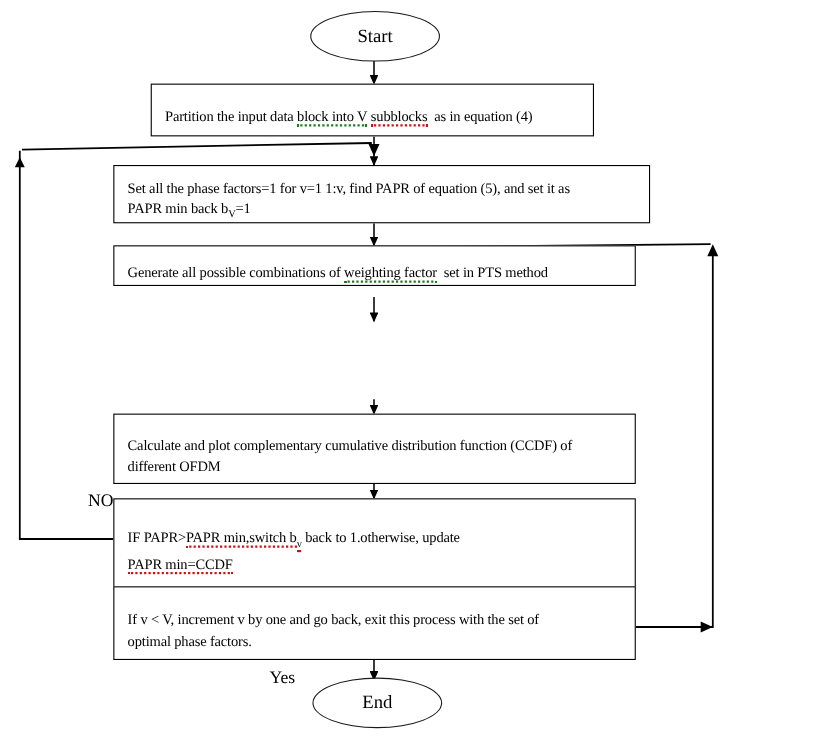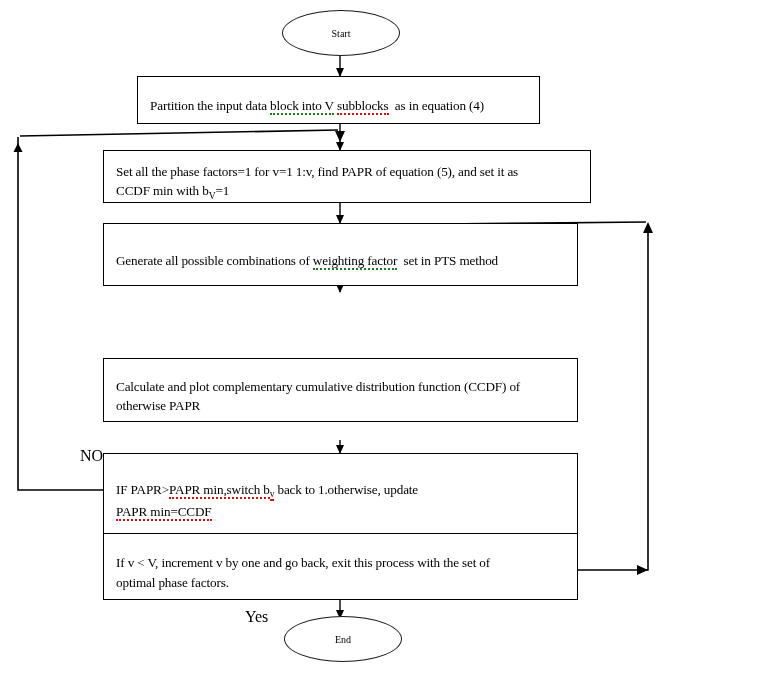--- a/index.html
+++ b/index.html
@@ -45,21 +45,21 @@
     width: 100%;
   }
   .terminator {
     border: 1.5px solid #1a1a1a;
     border-radius: 50%;
     display: flex;
     align-items: center;
     justify-content: center;
   }
   .terminator-text {
-    font-size: 10px;
+    font-size: 17px;
     color: #000000;
   }
   .edge-label {
     position: absolute;
     font-size: 16px;
     color: #000000;
     white-space: nowrap;
   }
   
   .sq-green {
@@ -120,35 +120,35 @@
 
   <div class="node process-box" style="left:137px; top:76px; width:403px; height:48px;">
     <div class="process-text">
       <span>Partition the input data&nbsp;</span><span class="sq-green">block  into V</span><span>&nbsp;</span><span class="sq-red">subblocks</span><span>&nbsp; as in equation (4)</span>
     </div>
   </div>
 
   <div class="node process-box" style="left:103px; top:150px; width:488px; height:53px;">
     <div class="process-text">
       <span>Set all the phase factors=1 for v=1  1:v, find PAPR of equation (5), and set it as</span><br>
-      <span>CCDF  min with b</span><span class="sub">V</span><span>=1</span>
+      <span>PAPR  min back b</span><span class="sub">V</span><span>=1</span>
     </div>
   </div>
 
-  <div class="node process-box" style="left:103px; top:223px; width:475px; height:63px;">
+  <div class="node process-box" style="left:103px; top:223px; width:475px; height:37px;">
     <div class="process-text">
       <span>Generate all possible combinations of&nbsp;</span><span class="sq-green">weighting  factor</span><span>&nbsp; set in PTS method</span>
     </div>
   </div>
 
 
-  <div class="node process-box" style="left:103px; top:358px; width:475px; height:64px;">
+  <div class="node process-box" style="left:103px; top:376px; width:475px; height:64px;">
     <div class="process-text">
       <span>Calculate and plot complementary cumulative distribution function (CCDF) of</span><br>
-      <span>otherwise PAPR</span>
+      <span>different OFDM</span>
     </div>
   </div>
 
   <div class="node process-box" style="left:103px; top:453px; width:475px; height:83px;">
     <div class="process-text">
       <span>IF PAPR&gt;</span><span class="sq-red">PAPR  min,switch b</span><span class="sub sq-red">v</span><span>&nbsp;back  to 1.otherwise, update</span><br>
       <span class="sq-red">PAPR  min=CCDF</span>
     </div>
   </div>
 

